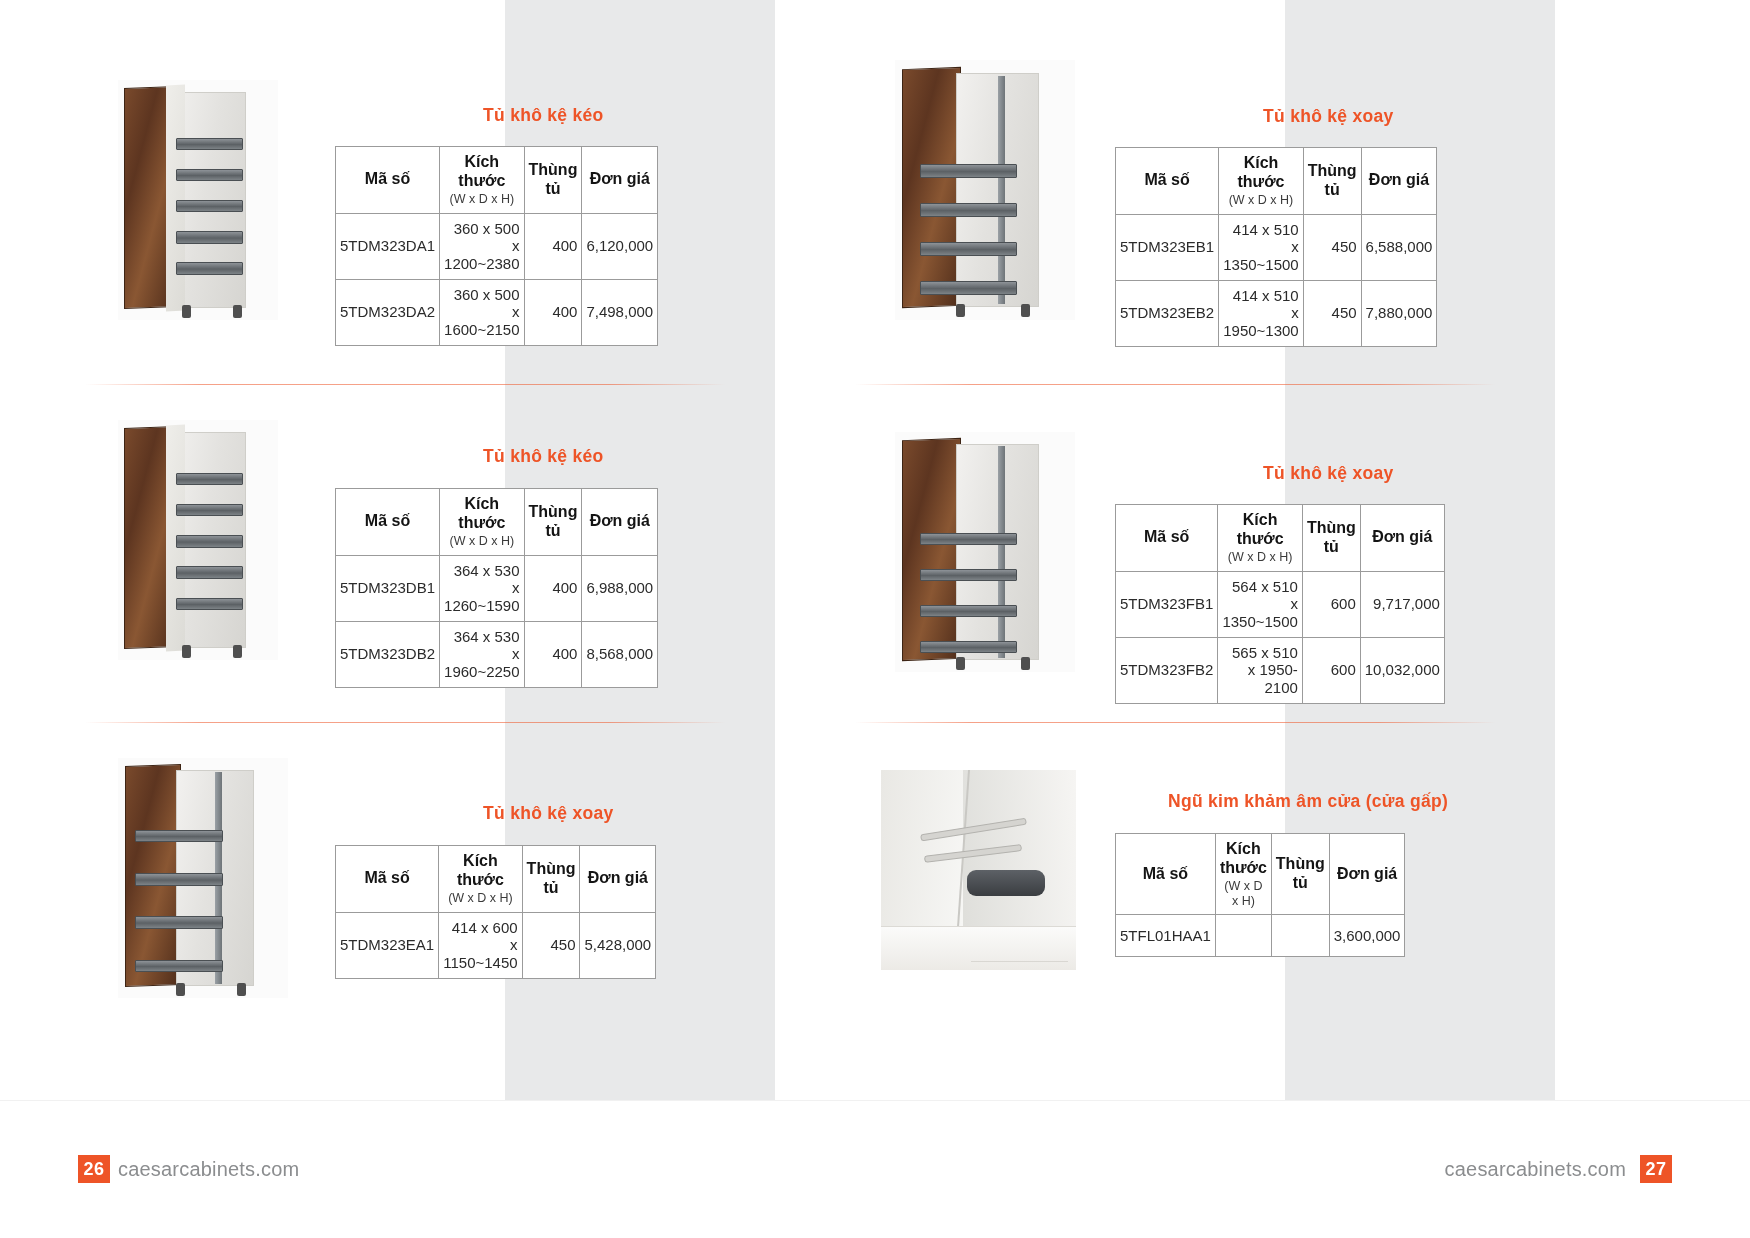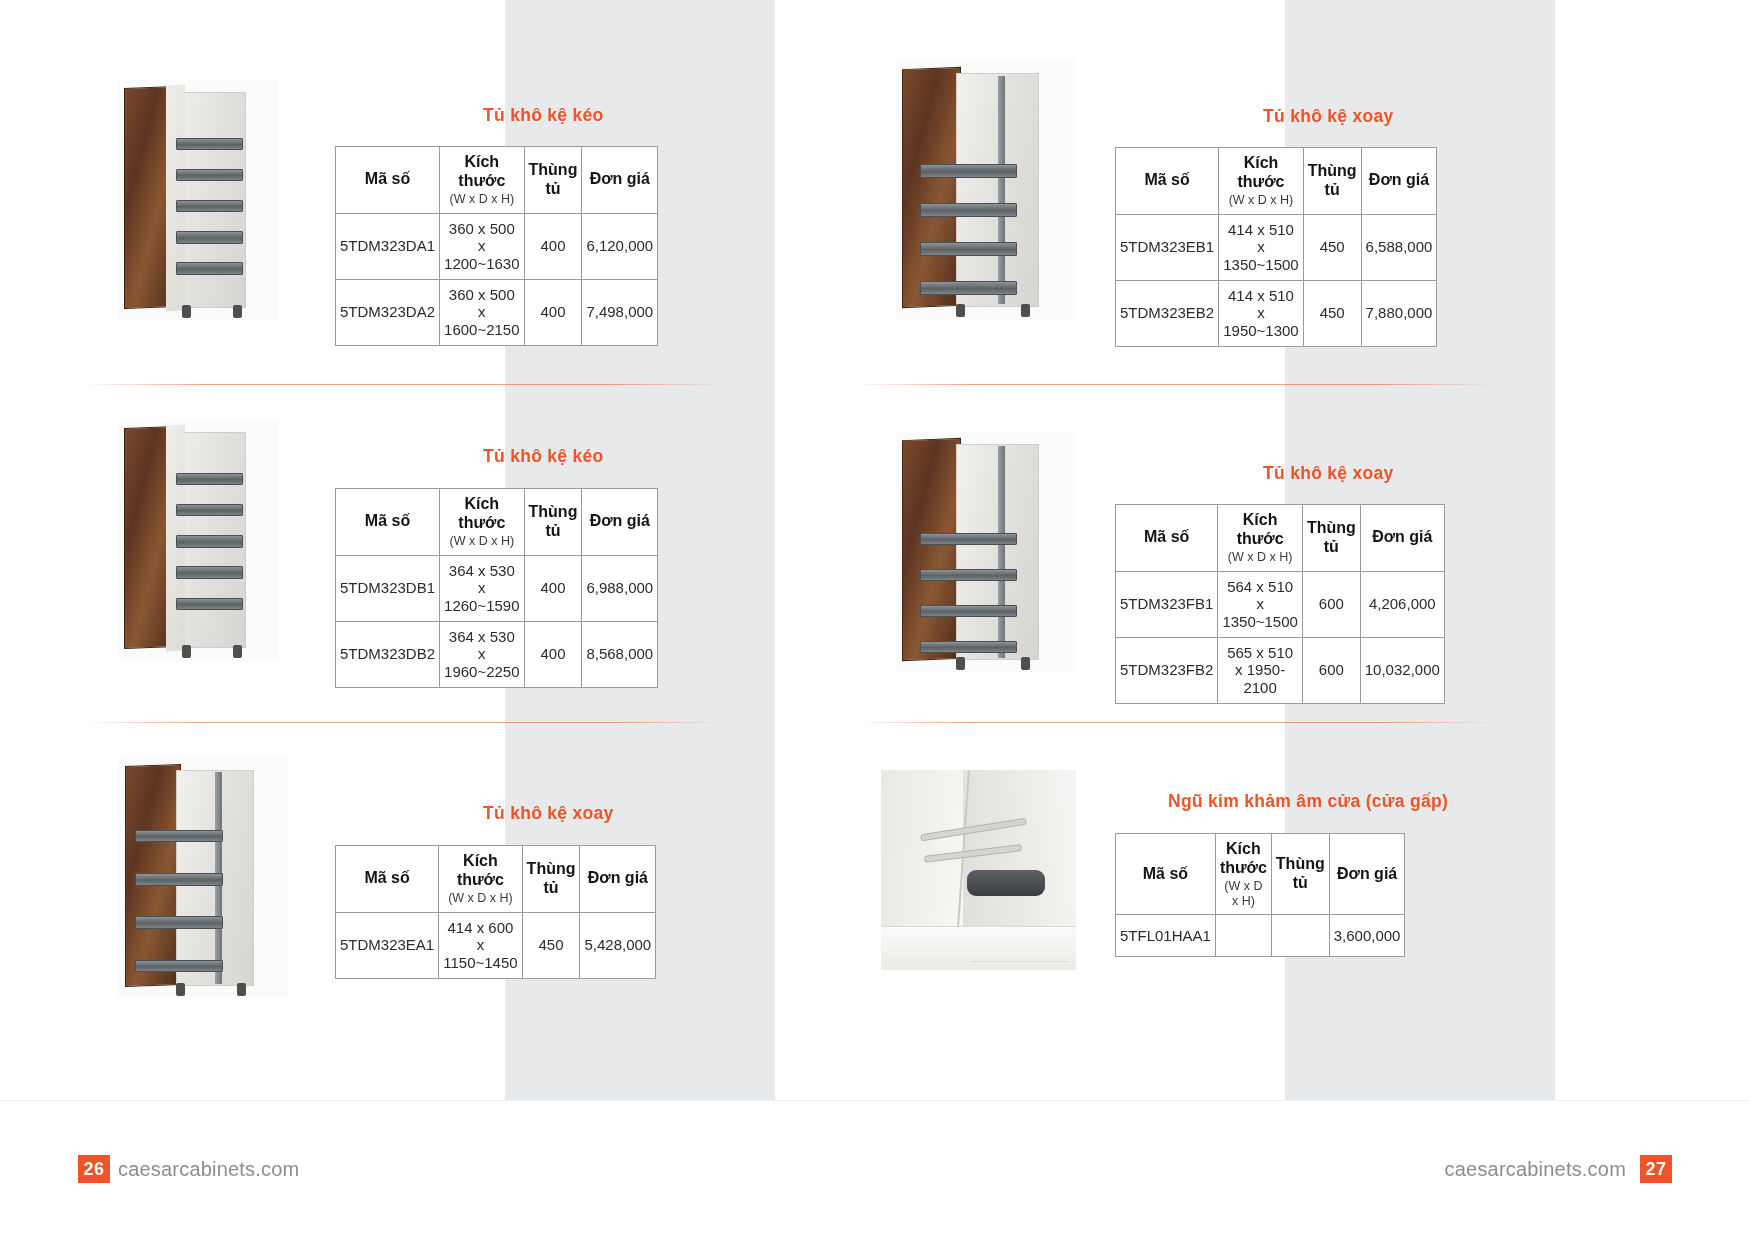--- a/index.html
+++ b/index.html
@@ -80,21 +80,21 @@
     padding: 6px 4px;
     line-height: 1.18;
     font-weight: normal;
   }
   table.spec th {
     font-weight: bold;
     font-size: 16px;
     color: #141414;
     height: 48px;
   }
-  table.spec td { height: 42px; }
+  table.spec td { height: 42px; text-align: right; }
   table.spec th .sub {
     display: block;
     font-weight: normal;
     font-size: 12.5px;
     color: #3b3b3b;
     margin-top: 1px;
   }
   .c-code { width: 118px; }
   .c-size { width: 118px; }
   .c-box  { width: 82px; }
@@ -206,21 +206,21 @@
           </th>
           <th class="c-box">Thùng tủ</th>
           <th class="c-price">Đơn giá</th>
         </tr>
       </thead>
       <tbody>
         <tr>
           <td>5TDM323DA1</td>
           <td>
             <span>360 x 500</span><br>
-            <span>x 1200~1630</span>
+            <span>x 1200~2380</span>
           </td>
           <td>400</td>
           <td>6,120,000</td>
         </tr>
         <tr>
           <td>5TDM323DA2</td>
           <td>
             <span>360 x 500</span><br>
             <span>x 1600~2150</span>
           </td>
@@ -407,21 +407,21 @@
         </tr>
       </thead>
       <tbody>
         <tr>
           <td>5TDM323FB1</td>
           <td>
             <span>564 x 510</span><br>
             <span>x 1350~1500</span>
           </td>
           <td>600</td>
-          <td>4,206,000</td>
+          <td>9,717,000</td>
         </tr>
         <tr>
           <td>5TDM323FB2</td>
           <td>
             <span>565 x 510</span><br>
             <span>x 1950- 2100</span>
           </td>
           <td>600</td>
           <td>10,032,000</td>
         </tr>

